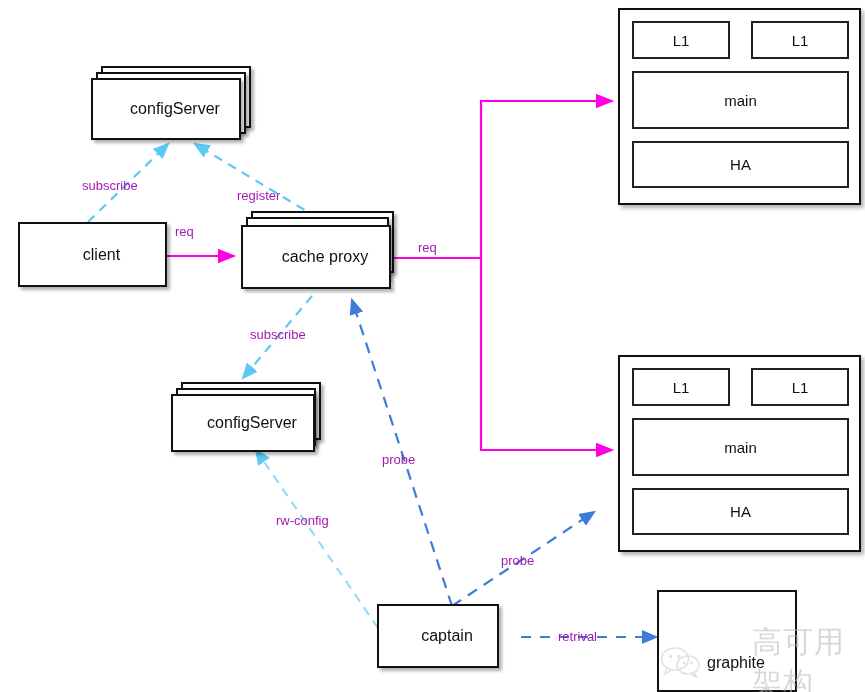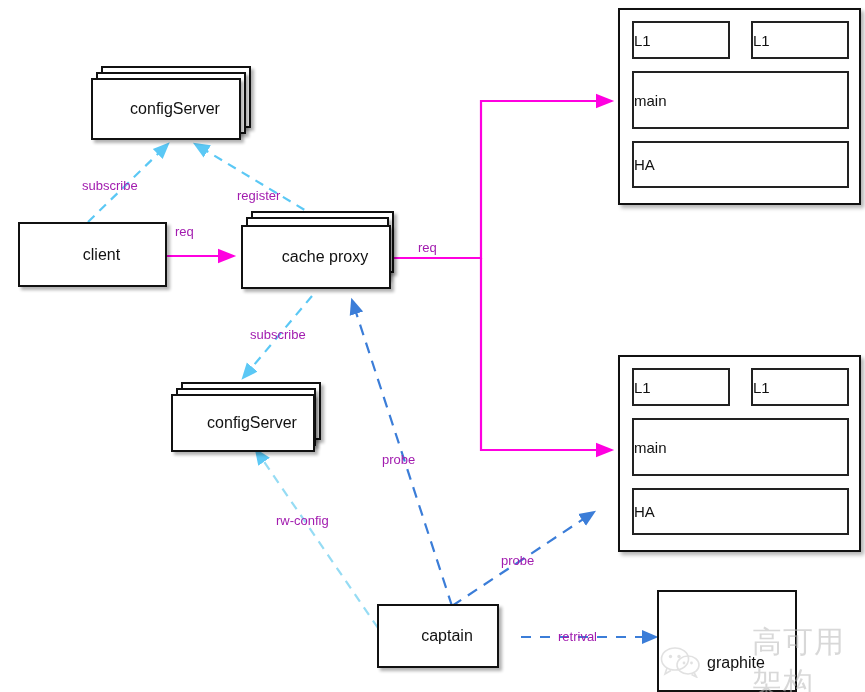--- a/index.html
+++ b/index.html
@@ -57,20 +57,21 @@
     box-shadow: 3px 3px 4px rgba(0,0,0,0.30);
     z-index: 3;
   }
   .server-group .slot {
     position: absolute;
     box-sizing: border-box;
     background: #ffffff;
     border: 2px solid #222222;
     display: flex;
     align-items: center;
+    justify-content: center;
     font-size: 15px;
     color: #111111;
   }
   
   .edge-label {
     position: absolute;
     font-size: 13px;
     color: #a21caf;
     white-space: nowrap;
     z-index: 4;

